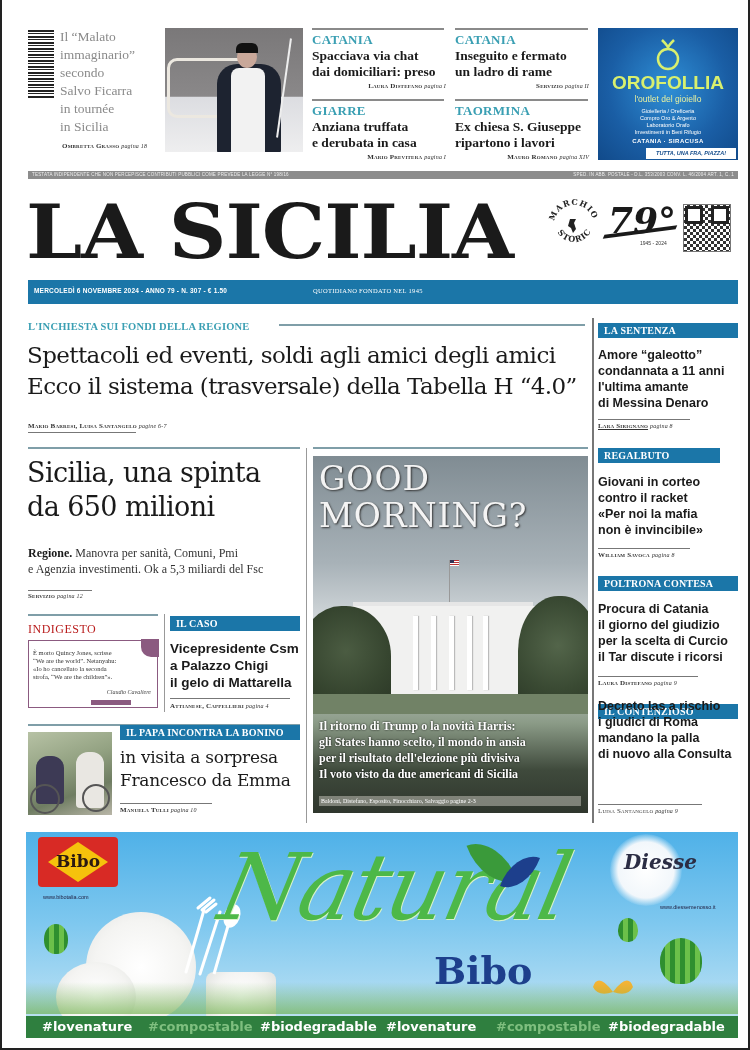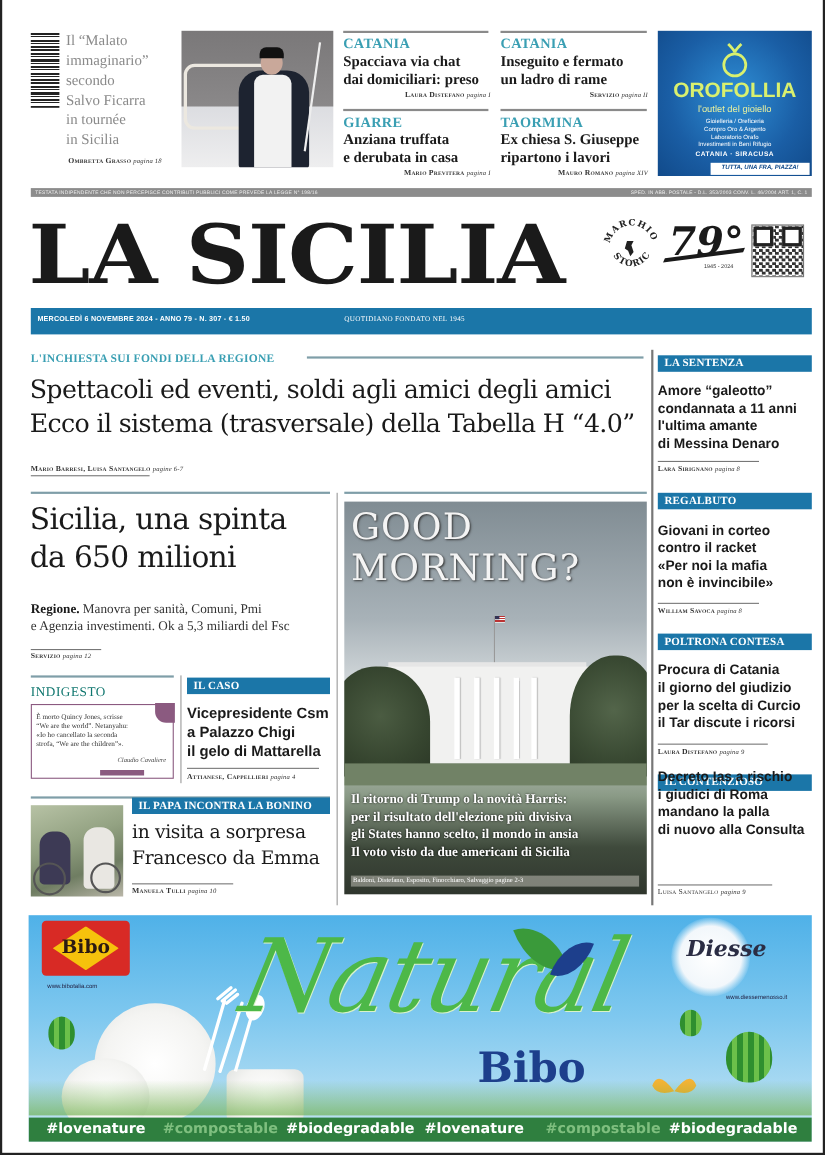--- a/index.html
+++ b/index.html
@@ -76,21 +76,21 @@
   .photo-main .col { position:absolute; top:0; width:5px; height:74px; background:#fff; box-shadow: 1px 0 1px #bbb; }
   .photo-main .tree-l { position:absolute; left:-12px; top:150px; width:90px; height:100px; background: radial-gradient(circle at 50% 45%, #4b5c42 0%, #36452f 60%, #2b3726 100%); border-radius: 45% 50% 10% 10%; }
   .photo-main .tree-r { position:absolute; left:205px; top:140px; width:80px; height:110px; background: radial-gradient(circle at 50% 45%, #53654a 0%, #3a4a33 60%, #2d3a28 100%); border-radius: 50% 45% 10% 10%; }
   .photo-main .lawn { position:absolute; left:0; top:238px; width:275px; height:20px; background:#718266; }
   .photo-main .flag { position:absolute; left:137px; top:104px; width:9px; height:6px; background: repeating-linear-gradient(180deg,#b33 0 1px,#fff 1px 2px); }
   .photo-main .flag::before { content:""; position:absolute; left:0; top:0; width:4px; height:3px; background:#335; }
   .photo-main .pole { position:absolute; left:136px; top:104px; width:1px; height:44px; background:#999; }
   .photo-main .caption { position:absolute; left:6px; top:262px; width:265px; font-family:"Liberation Serif",serif; font-weight:bold; font-size:12px; line-height:16px; color:#fff; text-shadow: 0 0 2px #000; }
   .photo-main .cap-by { position:absolute; left:6px; top:340px; width:262px; height:10px; background: rgba(190,190,180,0.55); font-family:"Liberation Serif",serif; font-size:6px; line-height:10px; color:#fff; padding-left:2px; }
 
-  .indigesto-title { font-family: "Liberation Serif", serif; font-size: 12px; letter-spacing: 0.5px; color: #0f766e; }
+  .indigesto-title { font-family: "Liberation Serif", serif; font-size: 12px; letter-spacing: 0.5px; color: #b91c1c; }
   .indigesto-box { left: 28px; top: 640px; width: 130px; height: 68px; border: 1.5px solid #8b5a80; background: #fff; }
   .indigesto-box .txt { position:absolute; left:4px; top:8px; width:120px; font-family:"Liberation Serif",serif; font-size:6.5px; line-height:8px; color:#333; }
   .indigesto-box .sig { position:absolute; right:6px; top:48px; font-family:"Liberation Serif",serif; font-style:italic; font-size:6px; color:#444; }
   .indigesto-box .mark { position:absolute; left:62px; top:59px; width:40px; height:5px; background:#8b5a80; }
   .indigesto-box .badge { position:absolute; right:-2px; top:-2px; width:18px; height:18px; border-radius: 0 0 0 10px; background:#8b5a80; }
 
   .pope-photo { left: 28px; top: 732px; width: 84px; height: 83px; overflow:hidden;
     background: linear-gradient(160deg, #b7c2a5 0%, #93a282 40%, #6f7d62 70%, #b9b6a8 100%); }
   .pope-photo .p1 { position:absolute; left:8px; top:24px; width:28px; height:48px; background:#3d3a55; border-radius: 12px 12px 4px 4px; }
   .pope-photo .p2 { position:absolute; left:48px; top:20px; width:28px; height:56px; background:#e9e7e2; border-radius: 12px 12px 4px 4px; }
@@ -312,40 +312,40 @@
       <div class="col" style="left:22px"></div>
     <div class="col" style="left:40px"></div>
       <div class="col" style="left:58px"></div>
       <div class="col" style="left:74px"></div>
   </div>
   <div class="tree-l"></div>
   <div class="tree-r"></div>
   <div class="lawn"></div>
   <div class="caption">
     <div>Il ritorno di Trump o la novità Harris:</div>
+    <div>gli States hanno scelto, il mondo in ansia</div>
     <div>per il risultato dell'elezione più divisiva</div>
-    <div>gli States hanno scelto, il mondo in ansia</div>
     <div>Il voto visto da due americani di Sicilia</div>
   </div>
   <div class="cap-by">Baldoni, Distefano, Esposito, Finocchiaro, Salvaggio pagine 2-3</div>
 </div>
 
 <div class="abs label-bar" style="left:598px;top:323px;width:140px;">LA SENTENZA</div>
 <div class="abs side-hl" style="left:598px;top:347px;width:142px;">
   <div>Amore “galeotto”</div>
   <div>condannata a 11 anni</div>
   <div>l'ultima amante</div>
   <div>di Messina Denaro</div>
 </div>
 <div class="abs" style="left:598px;top:419px;width:92px;height:1px;background:#777;"></div>
 <div class="abs byline" style="left:598px;top:422px;">
-  <span style="font-variant:small-caps;font-weight:bold;">Lara Sirignano</span> <span class="pg">pagina 8</span>
-</div>
-
-<div class="abs label-bar" style="left:598px;top:448px;width:140px;">REGALBUTO</div>
+  <span style="font-variant:small-caps;font-weight:bold;text-decoration:underline;">Lara Sirignano</span> <span class="pg">pagina 8</span>
+</div>
+
+<div class="abs label-bar" style="left:598px;top:448px;width:122px;">REGALBUTO</div>
 <div class="abs side-hl" style="left:598px;top:474px;width:142px;">
   <div>Giovani in corteo</div>
   <div>contro il racket</div>
   <div>«Per noi la mafia</div>
   <div>non è invincibile»</div>
 </div>
 <div class="abs" style="left:598px;top:548px;width:92px;height:1px;background:#777;"></div>
 <div class="abs byline" style="left:598px;top:551px;">
   <span style="font-variant:small-caps;font-weight:bold;">William Savoca</span> <span class="pg">pagina 8</span>
 </div>

